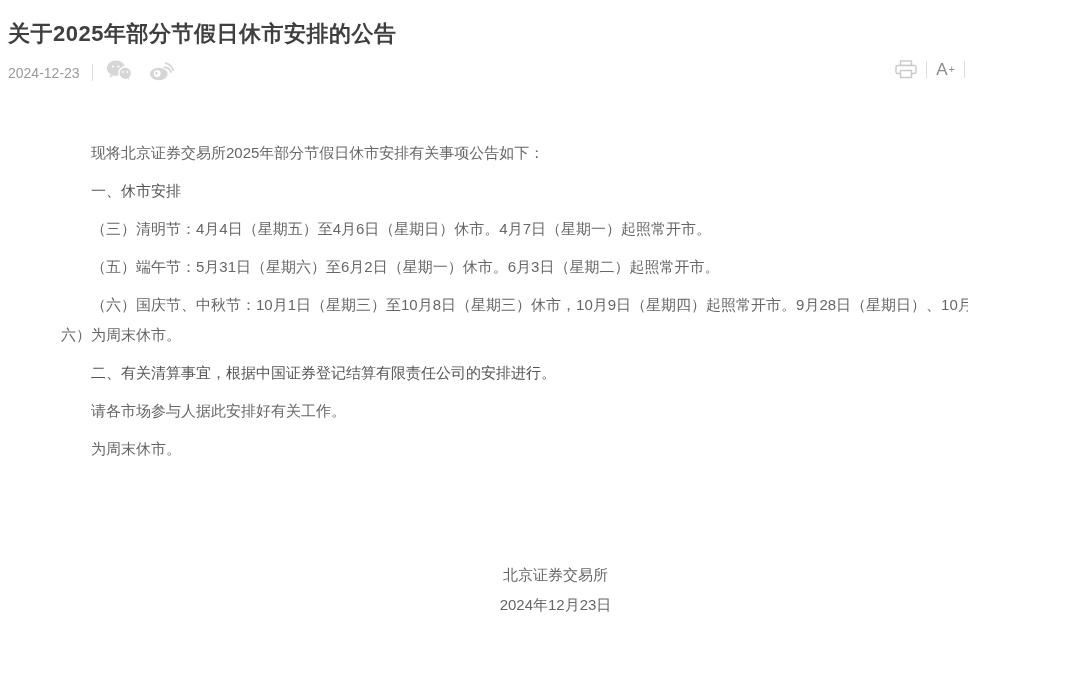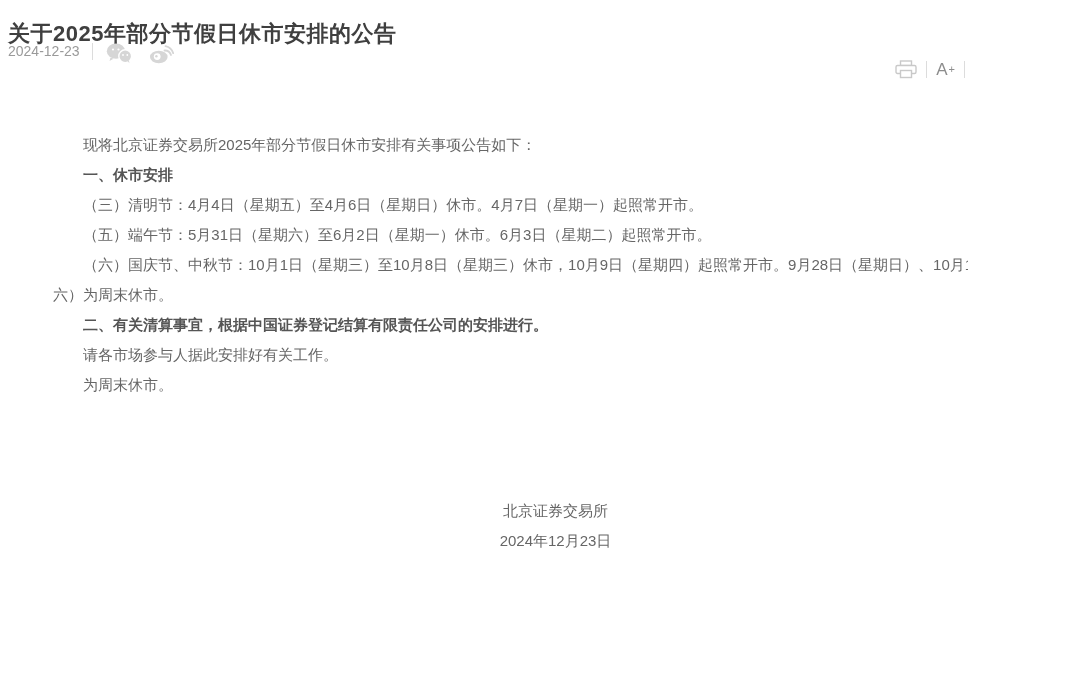--- a/index.html
+++ b/index.html
@@ -16,24 +16,24 @@
     left: 8px;
     top: 4px;
     font-size: 22px;
     font-weight: bold;
     color: #3f3f3f;
     letter-spacing: 0.5px;
   }
   .meta {
     position: absolute;
     left: 8px;
-    top: 43px;
+    top: 57px;
     height: 24px;
     display: flex;
-    align-items: flex-start;
+    align-items: flex-end;
   }
   .meta-date { font-size: 14px; color: #9a9a9a; }
   .vdiv { width: 1px; height: 17px; background: #dcdcdc; margin: 0 13px 0 12px; }
   .share-icons { display: flex; align-items: center; gap: 16px; }
   .icon-btn { display: inline-flex; align-items: center; cursor: pointer; background: none; border: 0; padding: 0; }
   .tools {
     position: absolute;
     right: 0;
     top: 57px;
     height: 24px;
@@ -51,22 +51,22 @@
     font-size: 15px;
     line-height: 30px;
     color: #666666;
   }
   .doc-number {
     text-align: center;
     color: #666666;
     margin: 0 0 32px 0;
     font-size: 14px;
   }
-  .article p { margin: 0; text-indent: 2em; }
-  .article p.bold { font-weight: bold; color: #555555; }
+  .article p { margin: 8px; text-indent: 2em; }
+  .article p.bold { font-weight: normal; color: #555555; }
   .signature { margin-top: 96px; text-align: center; padding-right: 2px; }
   .signature div { line-height: 30px; }
 </style>
 </head>
 <body>
 
 <div class="page">
 
   <h1 class="title">关于2025年部分节假日休市安排的公告</h1>
 

